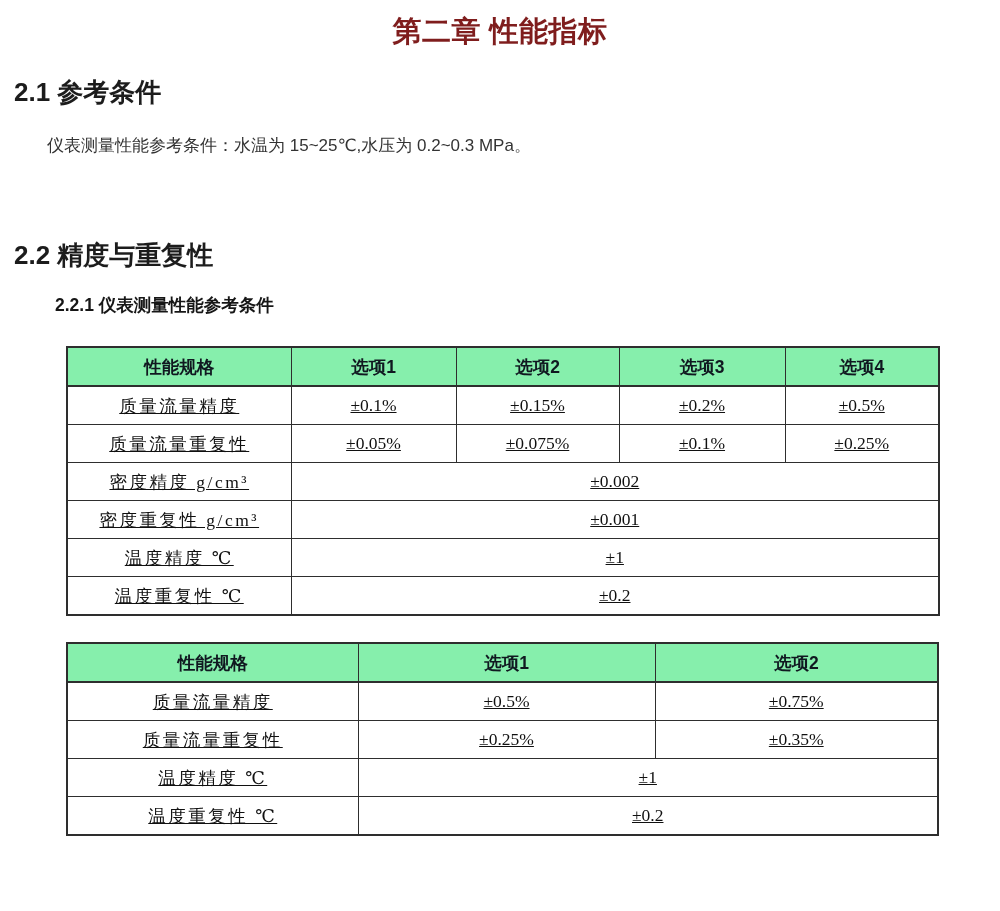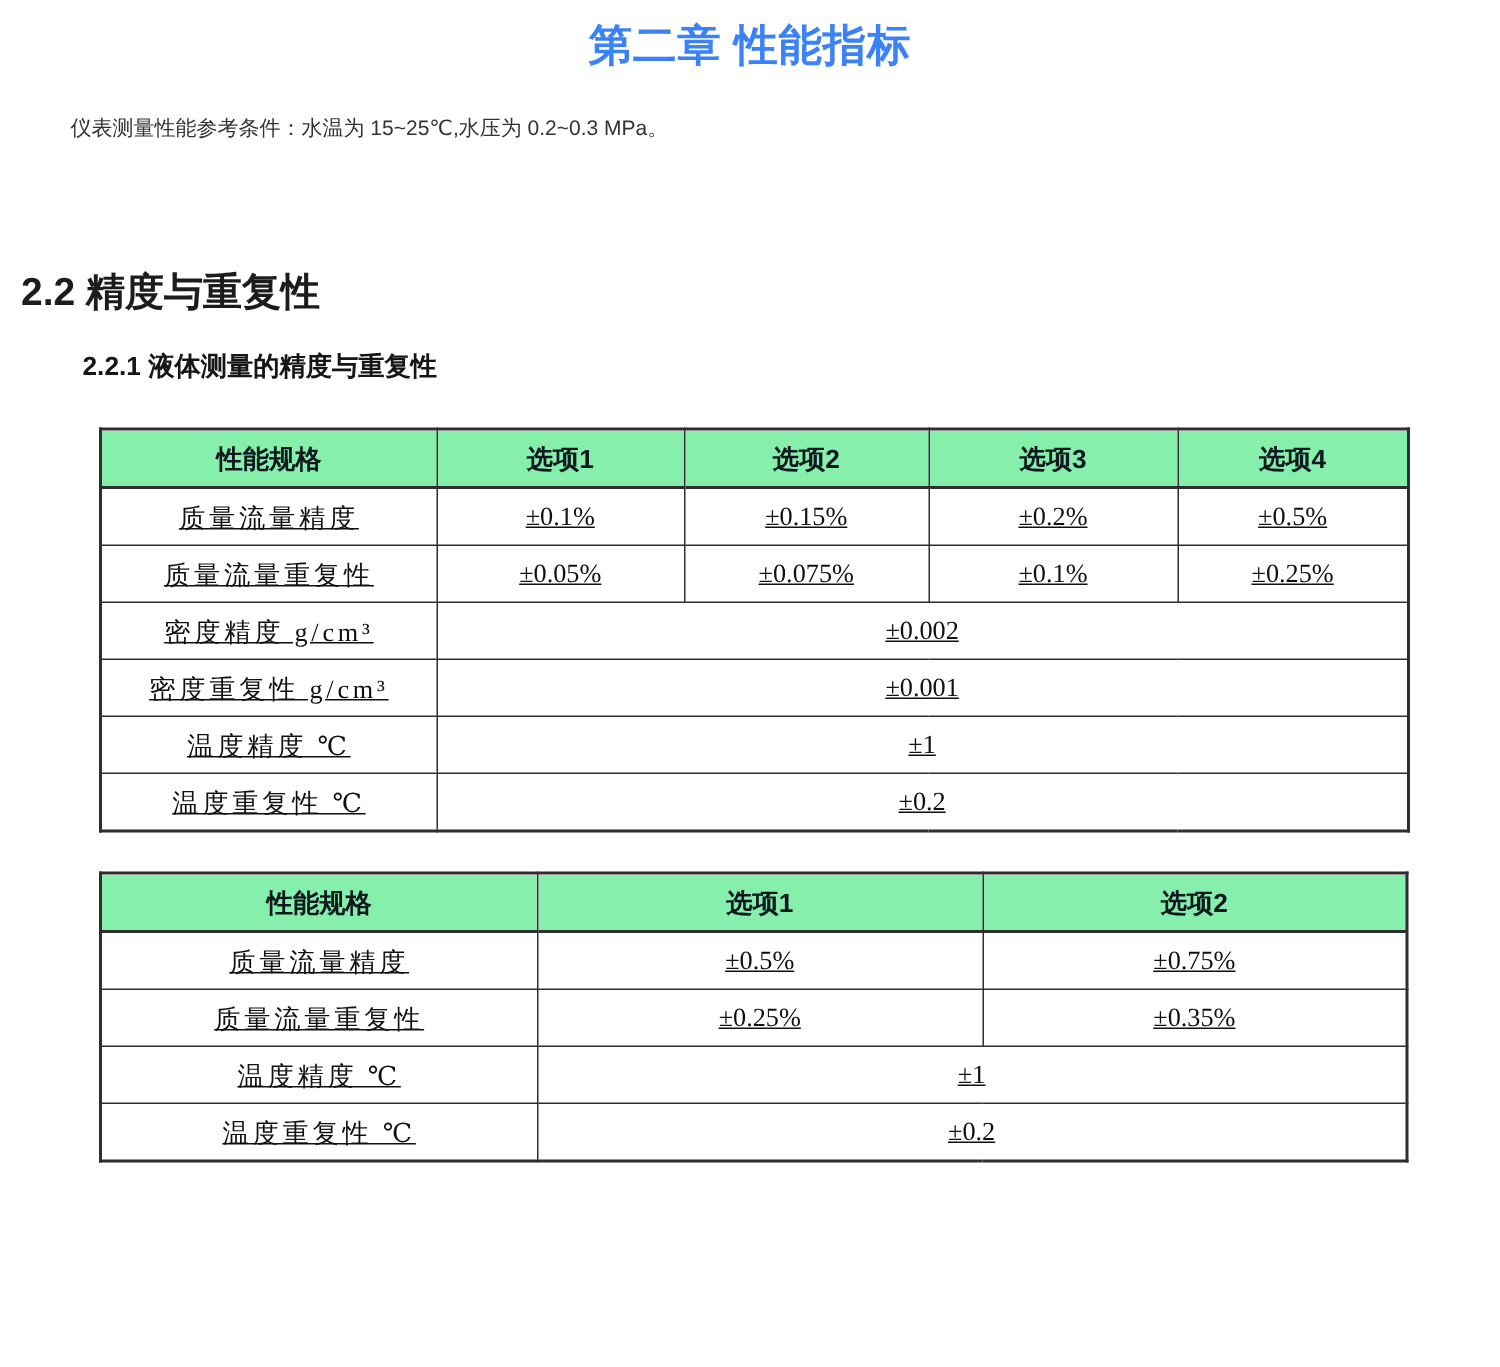--- a/index.html
+++ b/index.html
@@ -19,35 +19,35 @@
     width: 1000px;
     height: 911px;
     background: #ffffff;
   }
   .chapter-title {
     margin: 14px 0 0 0;
     text-align: center;
     font-size: 29px;
     line-height: 34px;
     font-weight: bold;
-    color: #3b82f6;
+    color: #7f1d1d;
     letter-spacing: 0.5px;
   }
   .section-heading {
     margin: 0 0 0 14px;
     font-size: 26px;
     line-height: 34px;
     font-weight: 600;
     color: #1c1c1c;
   }
   .section-heading.s21 { margin-top: 27px; }
   .section-heading.s22 { margin-top: 80px; }
   .ref-paragraph {
     margin: 25px 0 0 47px;
-    font-size: 14px;
+    font-size: 17px;
     line-height: 24px;
     color: #333333;
   }
   .subsection-heading {
     margin: 0 0 0 55px;
     font-size: 17.5px;
     line-height: 22px;
     font-weight: bold;
     color: #161616;
   }
@@ -88,26 +88,27 @@
     letter-spacing: 2.5px;
   }
 </style>
 </head>
 <body>
 
 <div class="page">
 
   <h1 class="chapter-title">第二章 性能指标</h1>
 
+  <h2 class="section-heading s21">2.1 参考条件</h2>
 
   <p class="ref-paragraph">仪表测量性能参考条件：水温为 15~25℃,水压为 0.2~0.3 MPa。</p>
 
   <h2 class="section-heading s22">2.2 精度与重复性</h2>
 
-  <h3 class="subsection-heading s221">2.2.1 液体测量的精度与重复性</h3>
+  <h3 class="subsection-heading s221">2.2.1 仪表测量性能参考条件</h3>
 
   <table class="spec-table liquid">
     <colgroup>
       <col style="width:224px">
         <col style="width:165px">
         <col style="width:163px">
         <col style="width:166px">
         <col style="width:154px">
     </colgroup>
     <thead>

